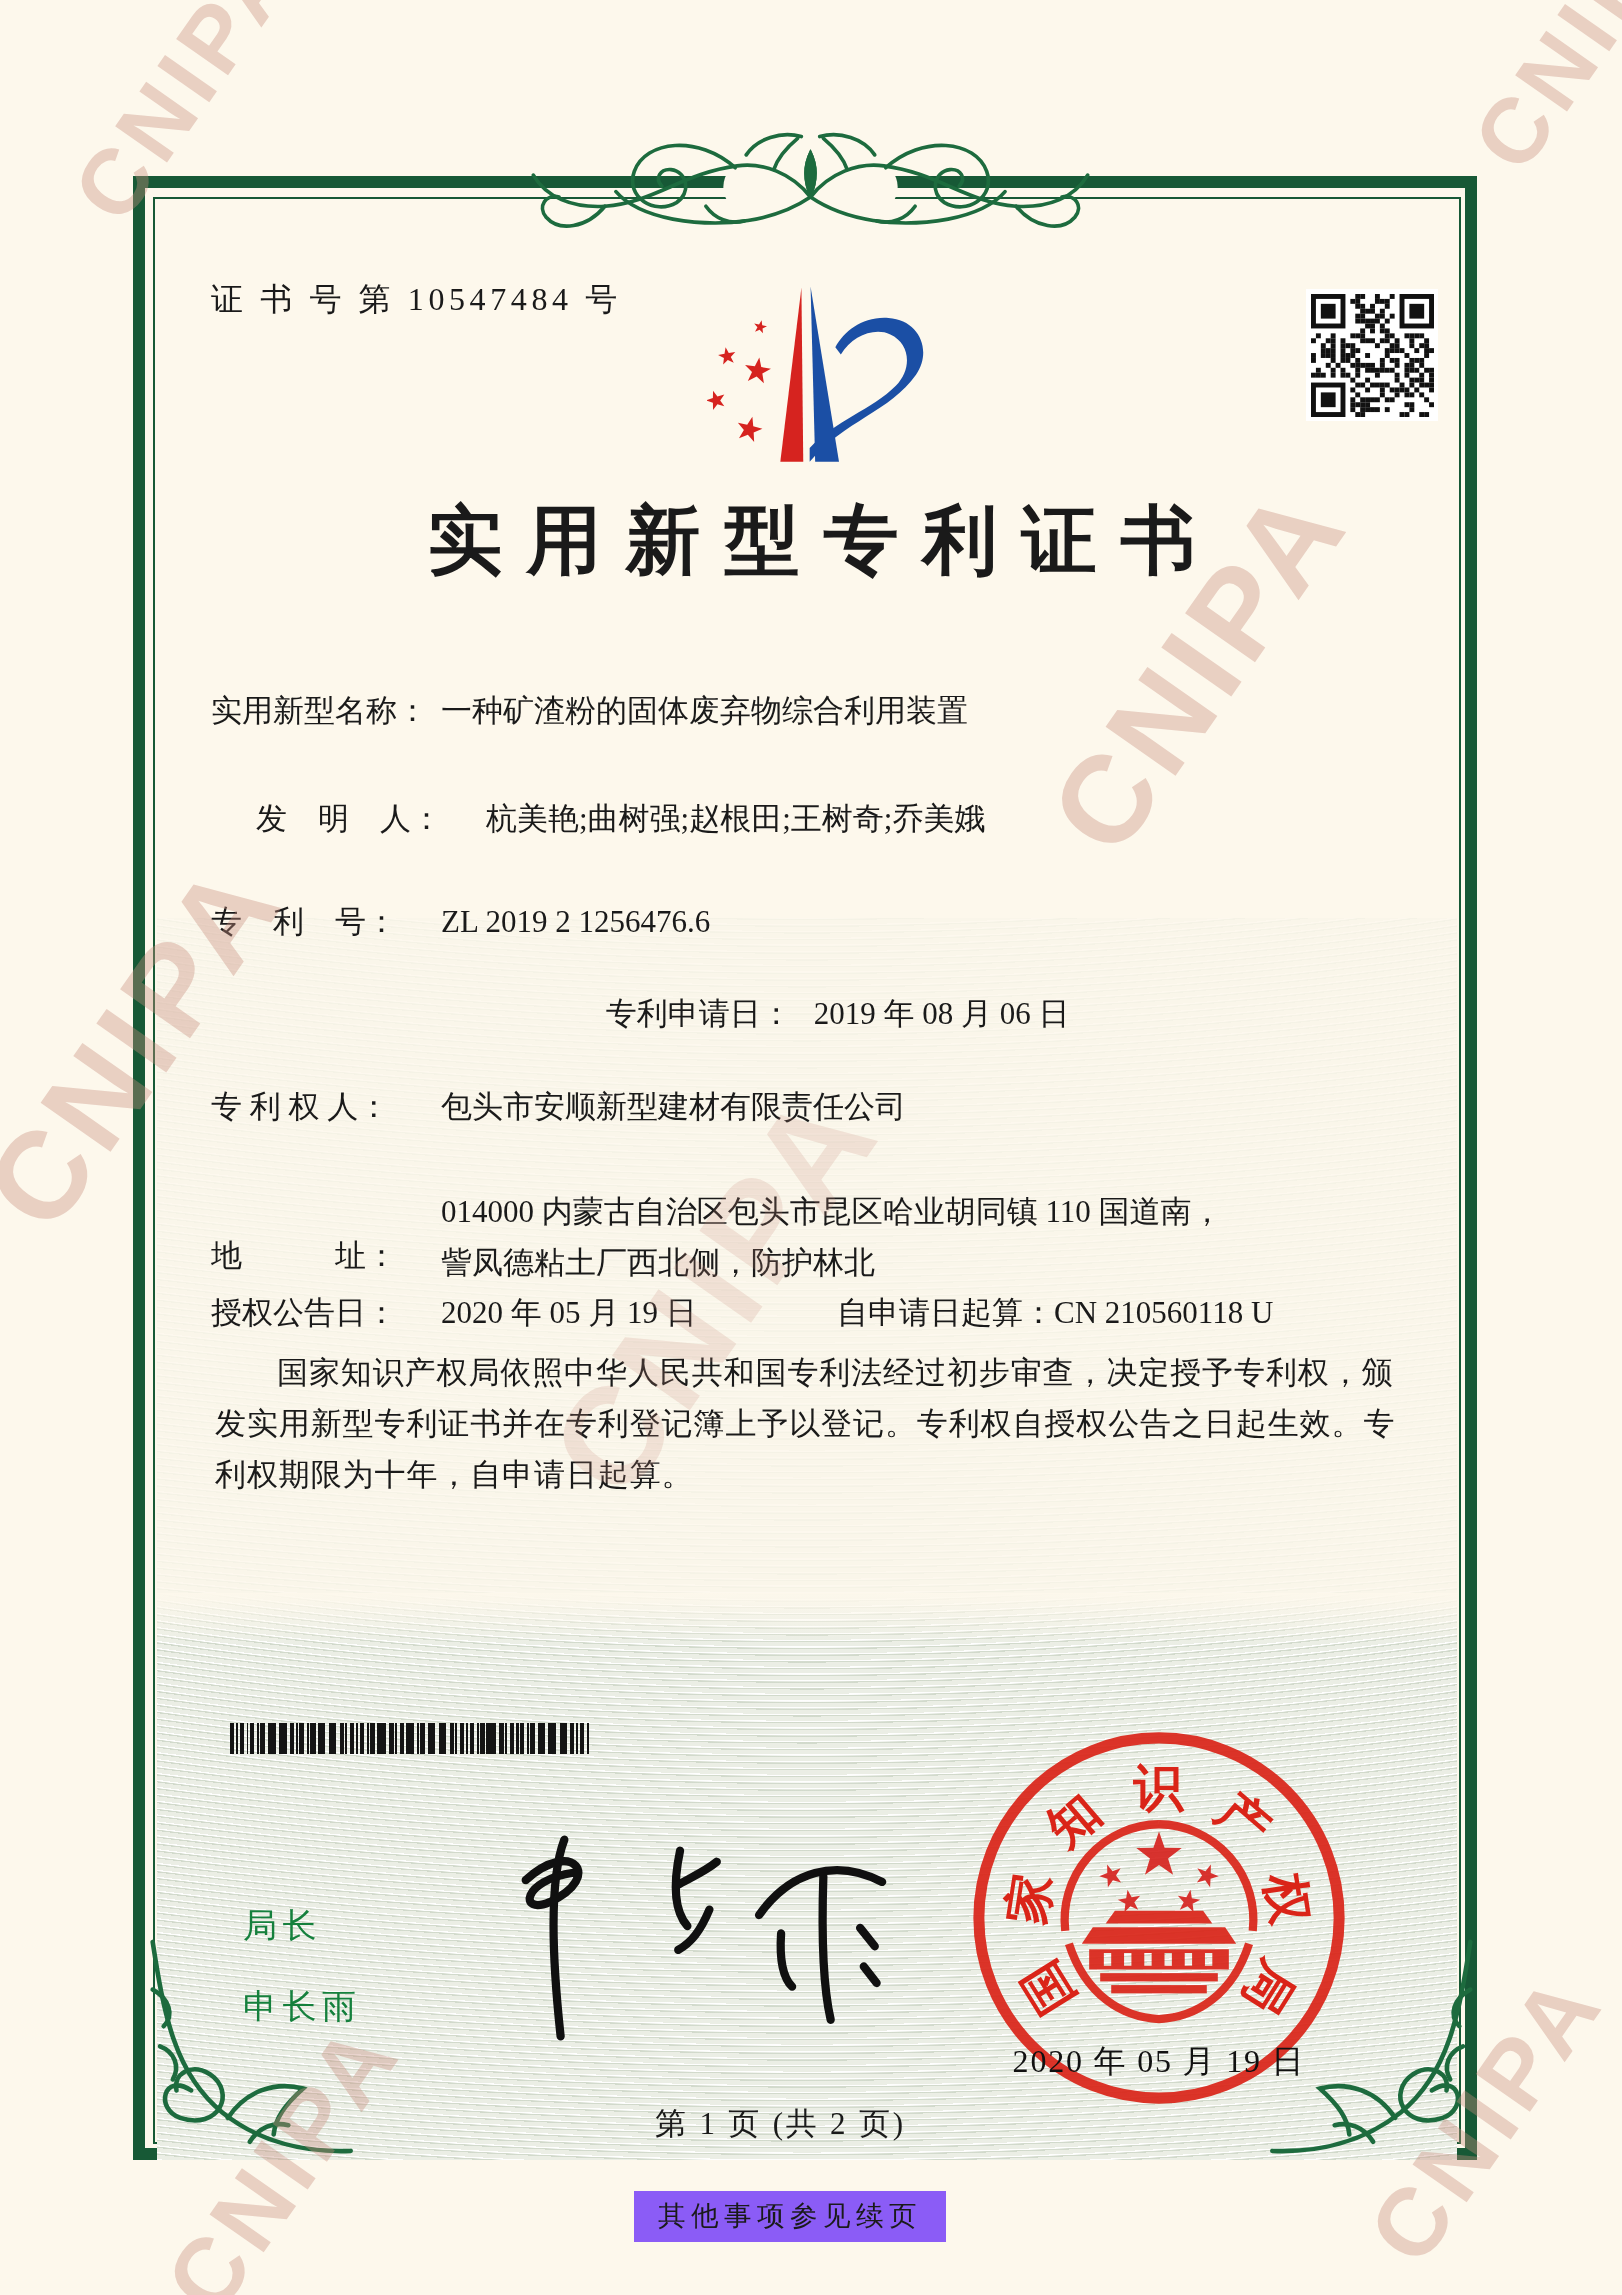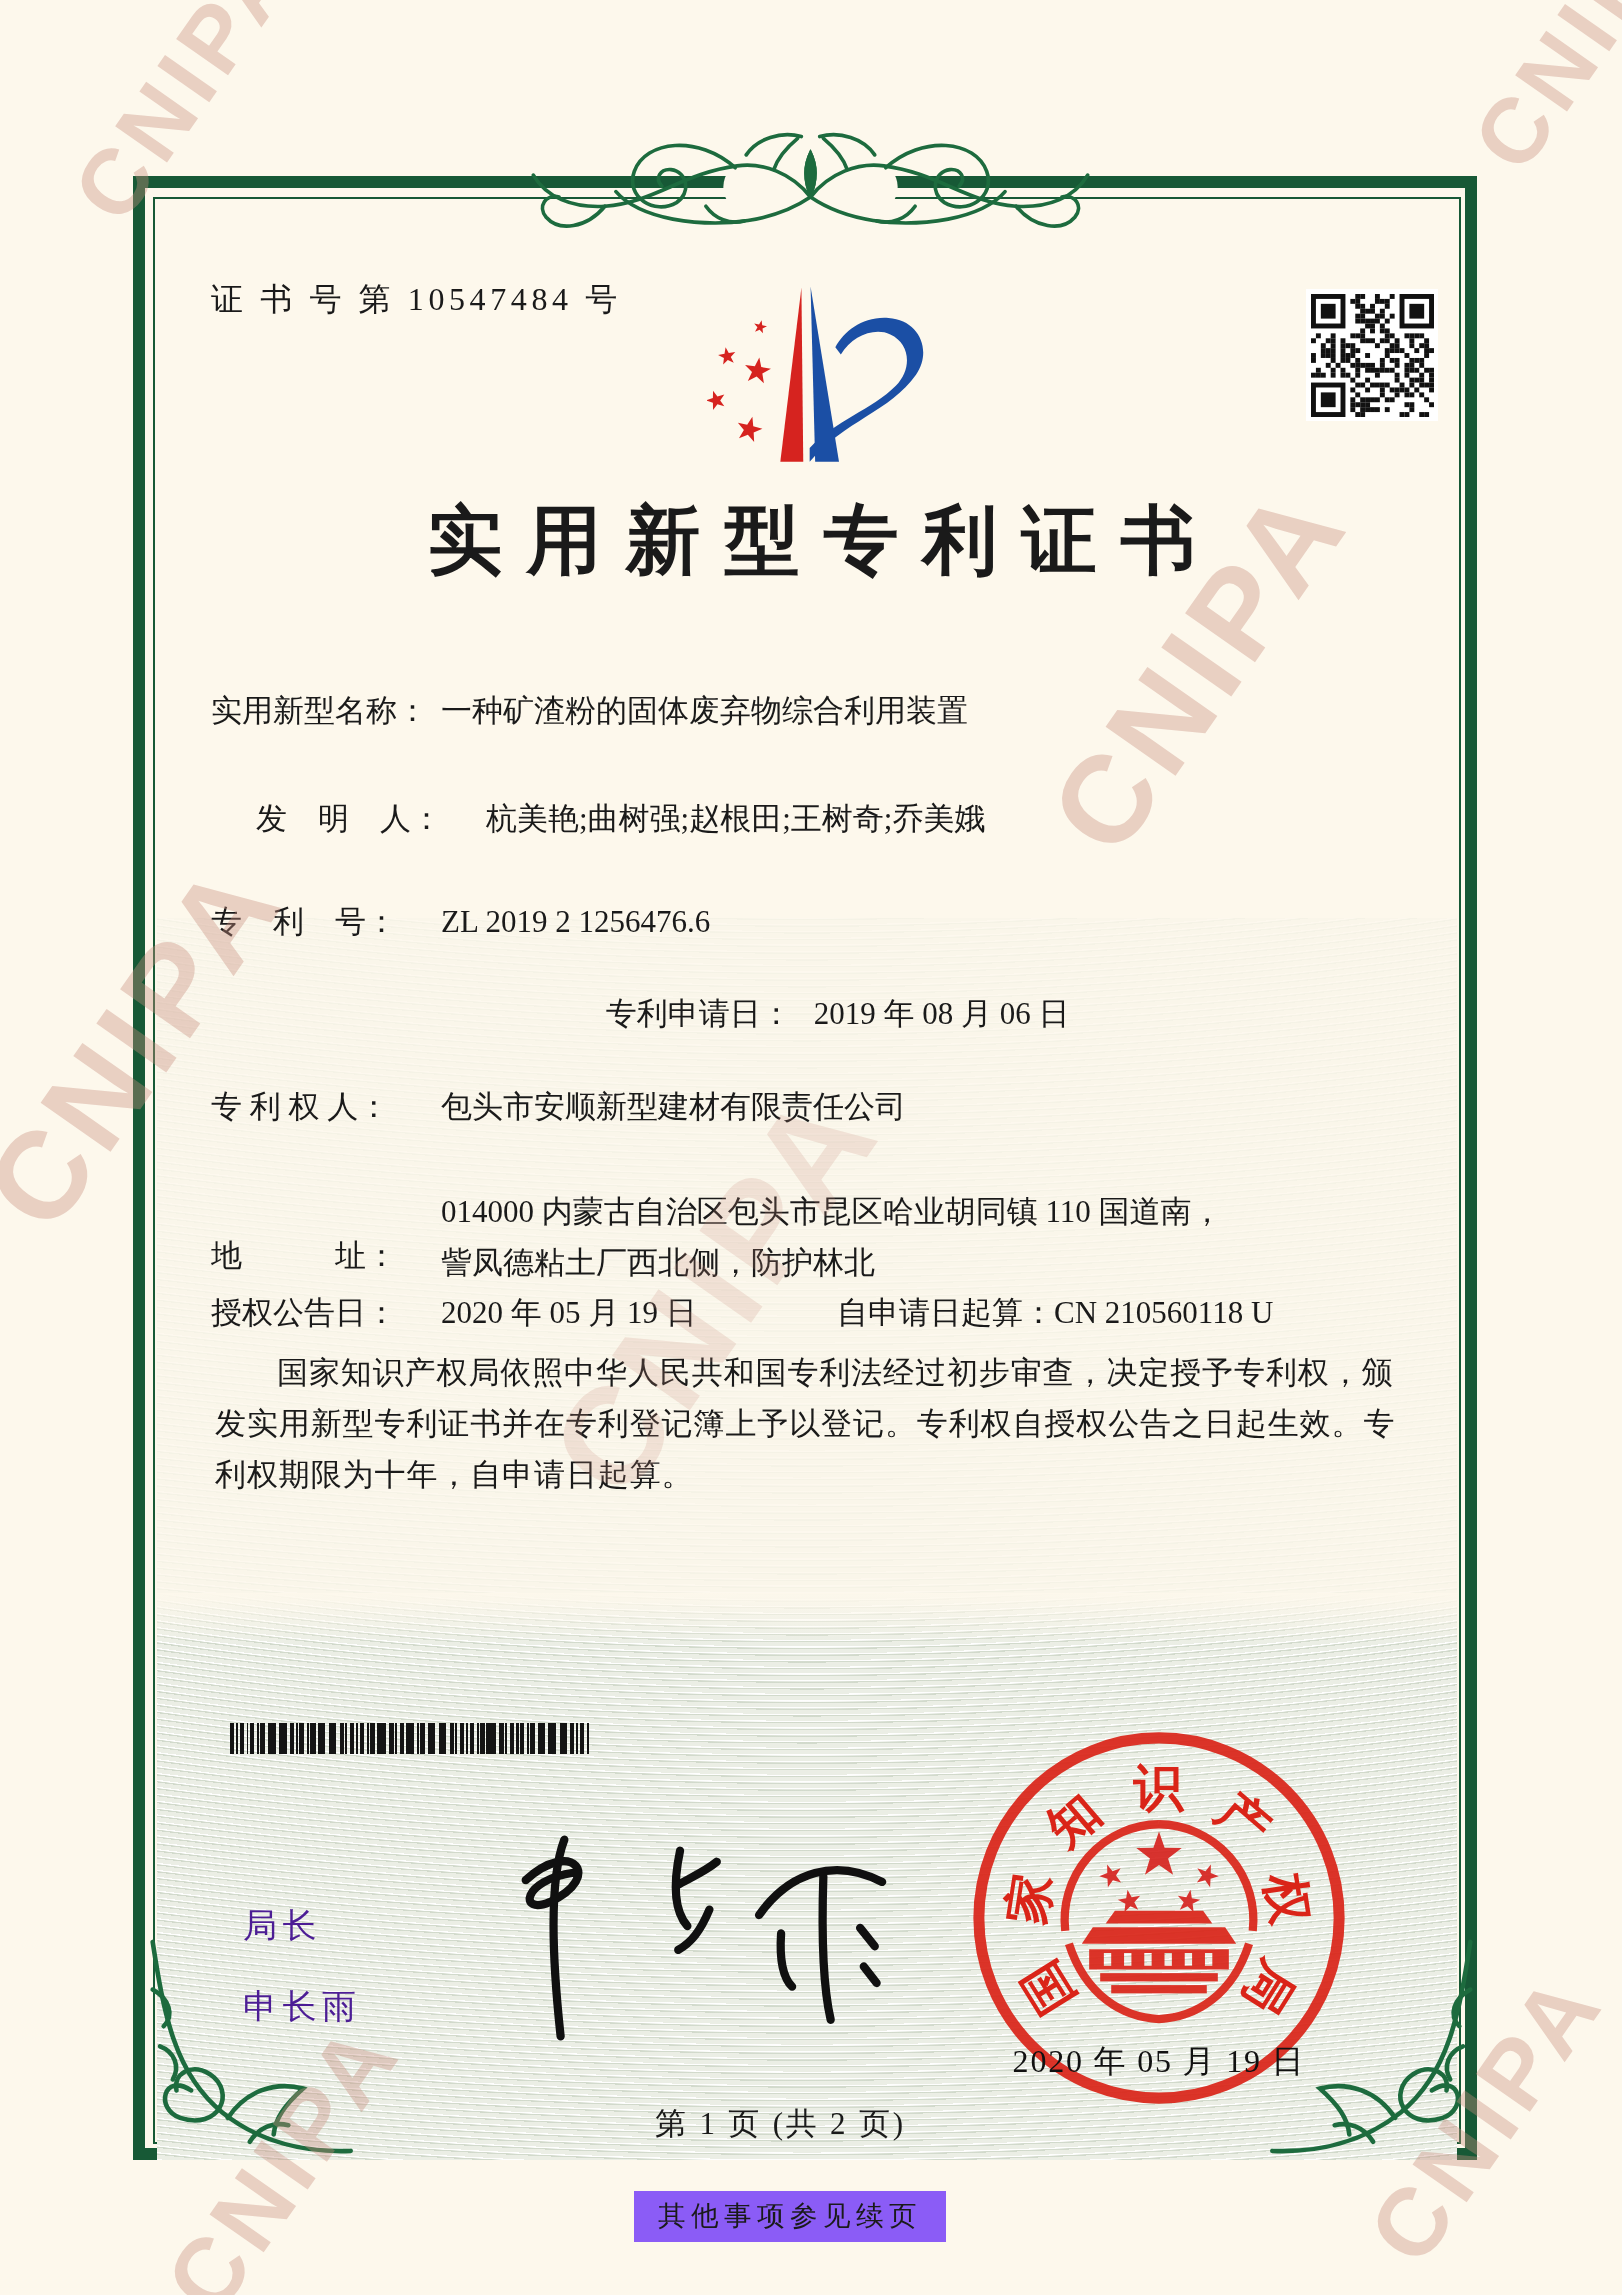--- a/index.html
+++ b/index.html
@@ -48,21 +48,21 @@
   
   #body-text{left:211px;top:1343px;width:1218px;font-size:31px;line-height:51px;z-index:2;}
   #body-text p{margin:4px;text-indent:2em;letter-spacing:0.9px;}
 
   
   #barcode{left:230px;top:1723px;width:360px;height:31px;z-index:2;
       background-image:
         repeating-linear-gradient(90deg,#141414 0 1.8px,rgba(0,0,0,0) 1.8px 5.5px),
         repeating-linear-gradient(90deg,#141414 0 3.7px,rgba(0,0,0,0) 3.7px 10px),
         repeating-linear-gradient(90deg,rgba(0,0,0,0) 0 6.4px,#141414 6.4px 8.3px,rgba(0,0,0,0) 8.3px 15.6px);}
-  .official{left:243px;font-size:34px;letter-spacing:5.5px;z-index:2;color:#4c1d95;
+  .official{left:243px;font-size:34px;letter-spacing:5.5px;z-index:2;color:#15803d;
       font-family:"Liberation Sans","DejaVu Sans",sans-serif;text-align:center;}
   #director-label{top:1903px;}
   #director-name{top:1984px;}
   #signature{left:500px;top:1823px;z-index:3;}
 
   #seal{left:966px;top:1725px;width:386px;height:386px;z-index:2;}
   #seal-ring{position:absolute;left:0;top:0;width:386px;height:386px;}
   #seal-ring span{position:absolute;left:50%;top:50%;width:53px;height:55px;margin:-27.5px 0 0 -27px;
       text-align:center;font-size:50px;font-weight:700;color:#da2418;
       font-family:"Liberation Sans","DejaVu Sans",sans-serif;transform-origin:center;}

